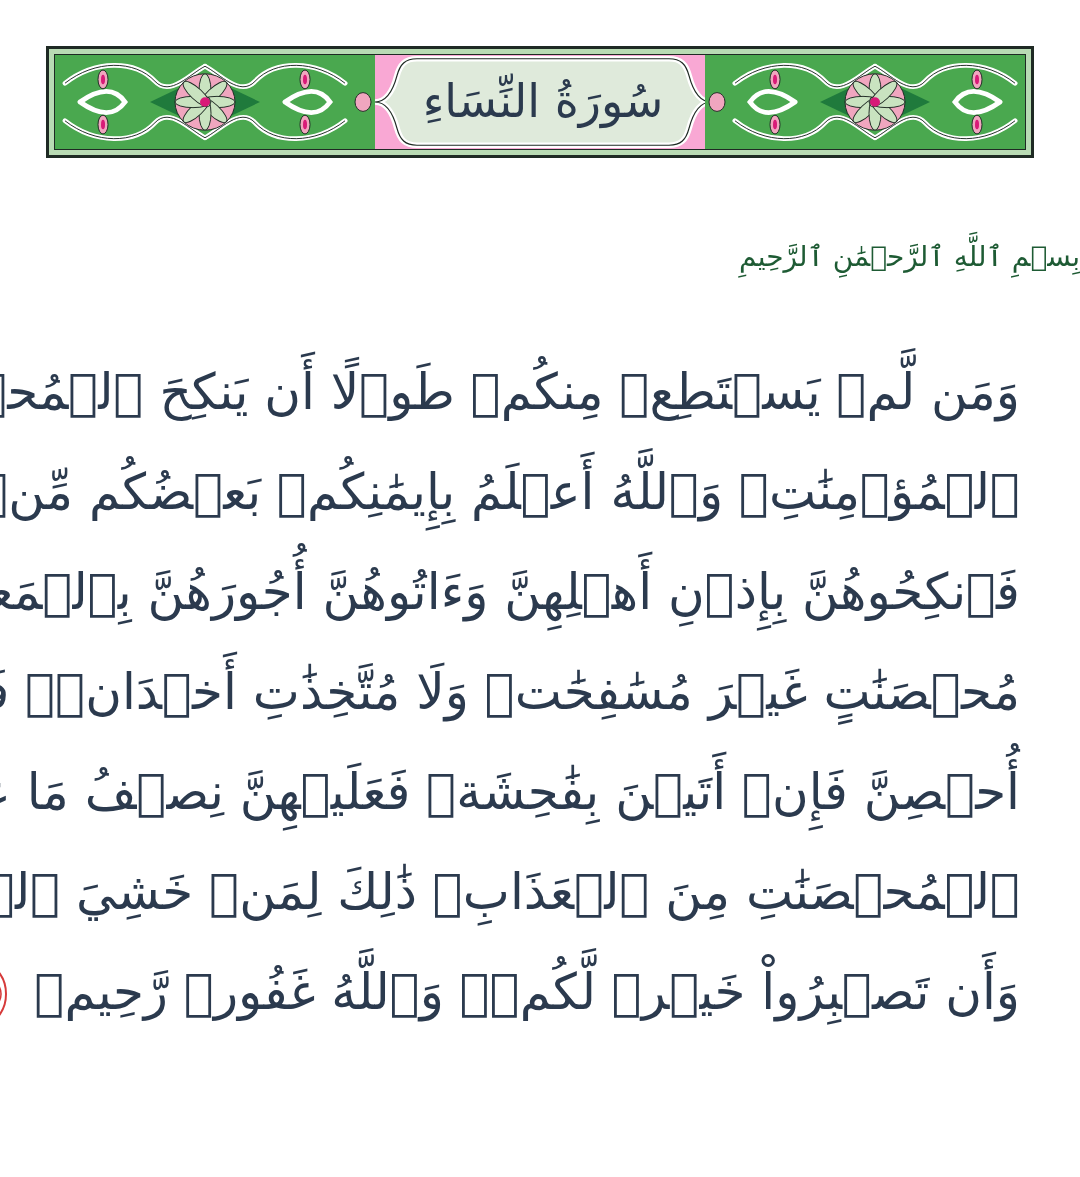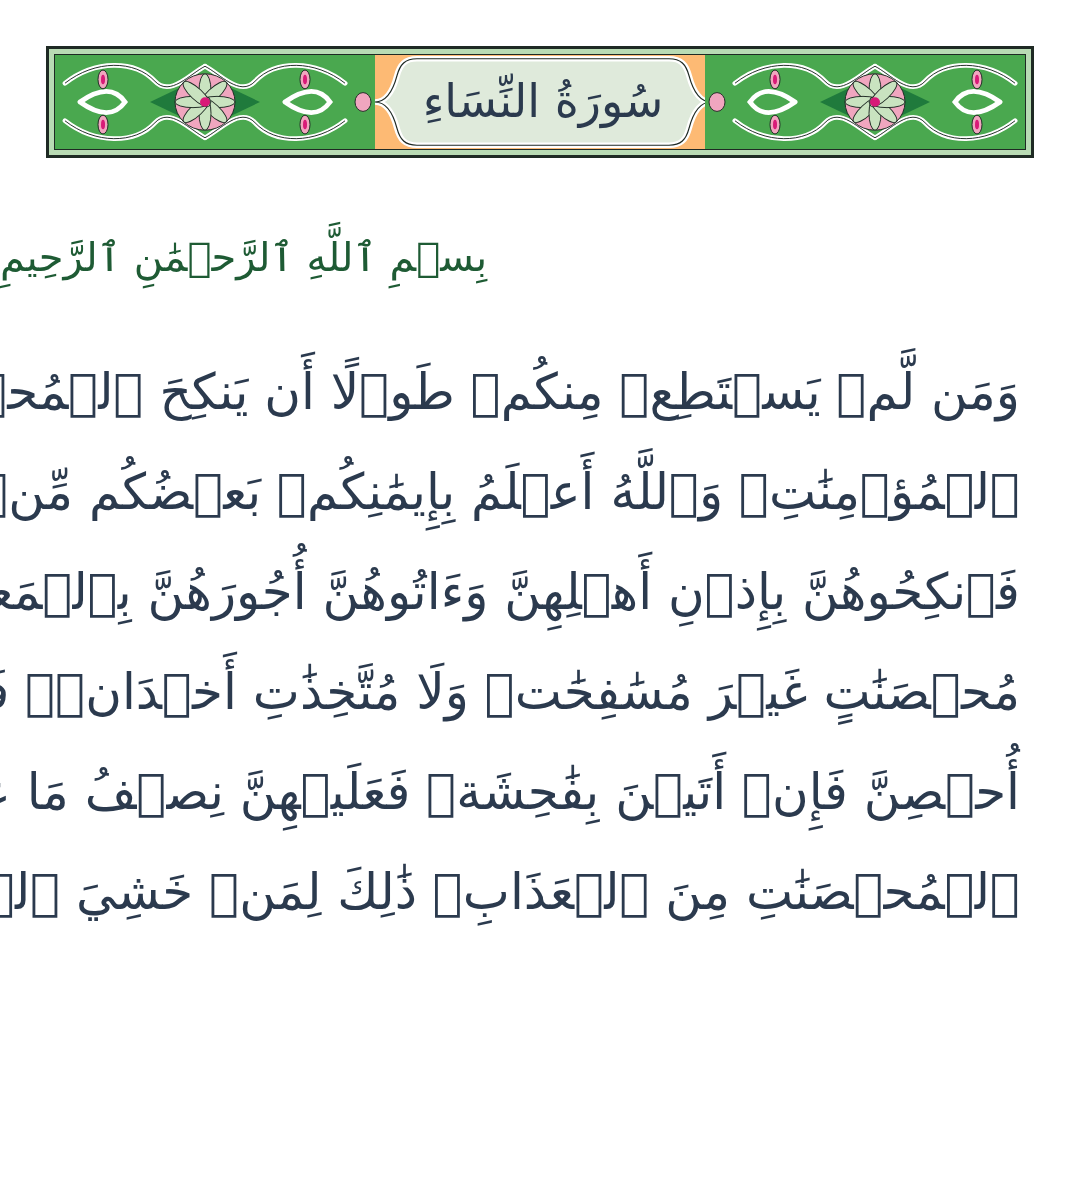--- a/index.html
+++ b/index.html
@@ -23,21 +23,21 @@
       width: 988px;
       height: 112px;
       box-sizing: border-box;
       border: 3px solid #1f2a24;
       background: #b9dbb4;
     }
     .banner-inner {
       position: absolute;
       left: 5px; top: 5px; right: 5px; bottom: 5px;
       border: 1.5px solid #1f2a24;
-      background: #fdba74;
+      background: #f9a8d4;
       overflow: hidden;
       padding-left: 8px;
     }
     .ornament-panel {
       position: absolute;
       top: 0;
       bottom: 0;
       width: 320px;
     }
     .ornament-panel.left { left: 0; }
@@ -67,23 +67,23 @@
       color: #2b3a4e;
       direction: rtl;
     }
 
     
     .basmala {
       position: absolute;
       left: 0;
       right: 0;
       top: 222px;
-      text-align: left;
-      font-family: "DejaVu Sans", sans-serif;
-      font-size: 40px;
+      text-align: right;
+      font-family: "DejaVu Sans", sans-serif;
+      font-size: 28px;
       line-height: 70px;
       color: #1e5b34;
       direction: rtl;
     }
 
     
     .ayah-body {
       position: absolute;
       left: 60px;
       right: 60px;
@@ -254,13 +254,29 @@
   </div>
   <div class="ayah-line">
     <span class="text">مُحۡصَنَٰتٍ غَيۡرَ مُسَٰفِحَٰتٖ وَلَا مُتَّخِذَٰتِ أَخۡدَانٖۚ فَإِذَآ</span>
   </div>
   <div class="ayah-line">
     <span class="text">أُحۡصِنَّ فَإِنۡ أَتَيۡنَ بِفَٰحِشَةٖ فَعَلَيۡهِنَّ نِصۡفُ مَا عَلَى</span>
   </div>
   <div class="ayah-line">
     <span class="text">ٱلۡمُحۡصَنَٰتِ مِنَ ٱلۡعَذَابِۚ ذَٰلِكَ لِمَنۡ خَشِيَ ٱلۡعَنَتَ مِنكُمۡۚ</span>
   </div>
+  <div class="ayah-line">
+    <span class="text">وَأَن تَصۡبِرُواْ خَيۡرٞ لَّكُمۡۗ وَٱللَّهُ غَفُورٞ رَّحِيمٞ</span>
+    <span class="ayah-marker">
+      <svg viewBox="0 0 46 68">
+        <ellipse cx="23" cy="36" rx="20" ry="28" fill="#ffffff" stroke="#d63a3a" stroke-width="2"></ellipse>
+        <ellipse cx="23" cy="36" rx="15" ry="15" fill="none" stroke="#d63a3a" stroke-width="1.6"></ellipse>
+        <path d="M10,22 C16,14 30,14 36,22" fill="none" stroke="#d63a3a" stroke-width="1.2"></path>
+        <path d="M10,50 C16,58 30,58 36,50" fill="none" stroke="#d63a3a" stroke-width="1.2"></path>
+        <path d="M14,16 C18,11 28,11 32,16" fill="none" stroke="#d63a3a" stroke-width="1"></path>
+        <path d="M14,56 C18,61 28,61 32,56" fill="none" stroke="#d63a3a" stroke-width="1"></path>
+        <circle cx="23" cy="10" r="3" fill="#d63a3a"></circle>
+        <path d="M23,4 L23,8" stroke="#d63a3a" stroke-width="1.5"></path>
+      </svg>
+      <span class="num">٢٥</span>
+    </span>
+  </div>
 </div>
 
 </body></html>

